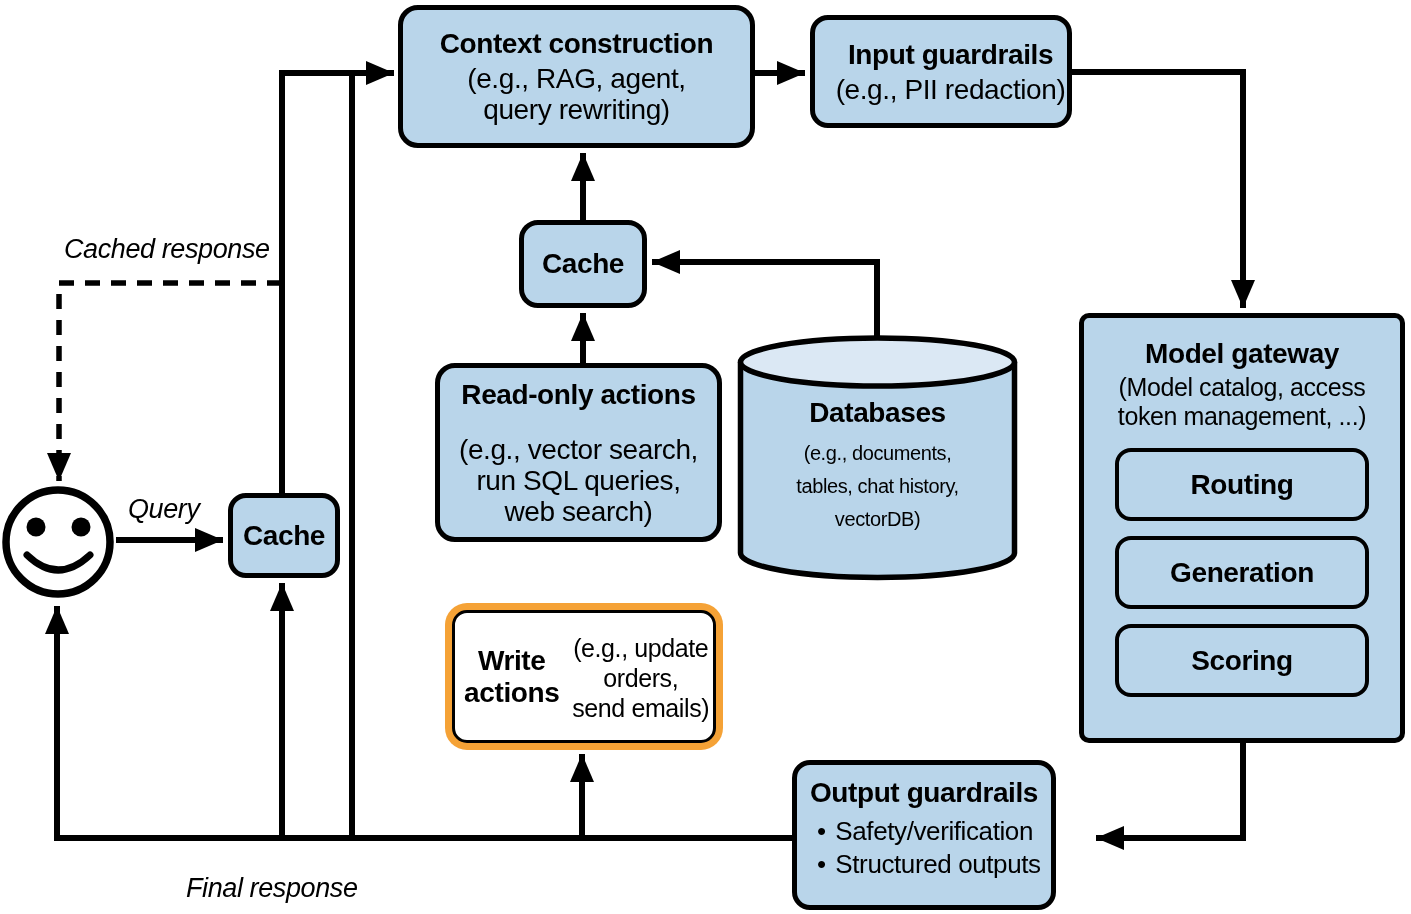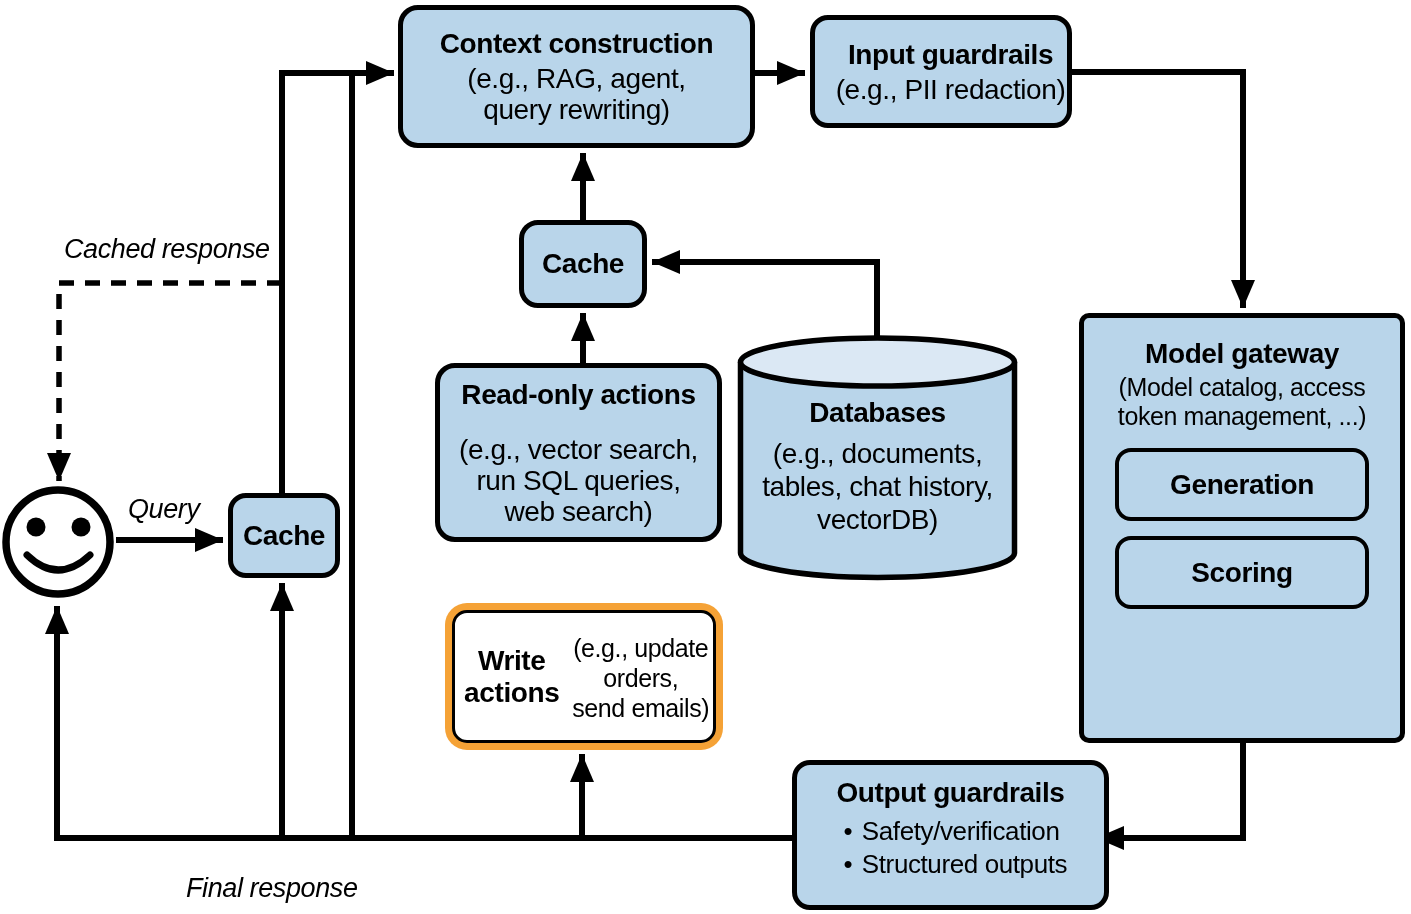--- a/index.html
+++ b/index.html
@@ -69,41 +69,41 @@
     background: #ffffff;
     border: 3px solid #000;
     border-radius: 15px;
     display: flex; flex-direction: row; align-items: center; justify-content: center;
     text-align: center; letter-spacing: -0.4px;
   }
   .writebox-inner .title { font-weight: 700; font-size: 28px; line-height: 32px; }
   .writebox-inner .subtitle { font-size: 25px; line-height: 30px; white-space: pre-line; margin-top: 2px; }
 
   .outguard {
-    left: 792px; top: 760px; width: 317px; height: 150px;
+    left: 792px; top: 760px; width: 264px; height: 150px;
     border-radius: 18px;
     justify-content: flex-start; padding-top: 12px;
   }
   .outguard .bullets { margin-top: 6px; text-align: left; }
   .outguard .bullet-row { font-size: 26px; line-height: 33px; display: flex; letter-spacing: -0.4px; }
   .outguard .bullet-glyph { width: 28px; text-align: center; flex: 0 0 28px; }
 
   
   .databases {
     position: absolute;
     left: 737px; top: 335px; width: 281px; height: 246px;
     z-index: 1;
   }
   .databases svg { position: absolute; left: 0; top: 0; }
   .db-text {
     position: absolute; left: 0; top: 62px; width: 281px;
     text-align: center; letter-spacing: -0.4px;
   }
   .db-text .title { font-weight: 700; font-size: 28px; line-height: 32px; }
-  .db-text .subtitle { font-size: 28px; line-height: 33px; white-space: pre-line; margin-top: 8px; }
+  .db-text .subtitle { font-size: 20px; line-height: 33px; white-space: pre-line; margin-top: 8px; }
 
   
   .flow-label {
     position: absolute;
     z-index: 2;
     font-style: italic;
     font-size: 27px;
     letter-spacing: -0.4px;
     white-space: nowrap;
   }
@@ -190,20 +190,21 @@
 tables, chat history,
 vectorDB)</div>
     </div>
   </div>
 
   <div class="node gateway">
     <div class="title">Model gateway</div>
     <div class="subtitle">(Model catalog, access
 token management, ...)</div>
     <div class="gw-items">
+      <div class="gw-item">Routing</div>
       <div class="gw-item">Generation</div>
       <div class="gw-item">Scoring</div>
     </div>
   </div>
 
   <div class="node leftcache">
     <div class="title">Cache</div>
   </div>
 
   <div class="writebox">

